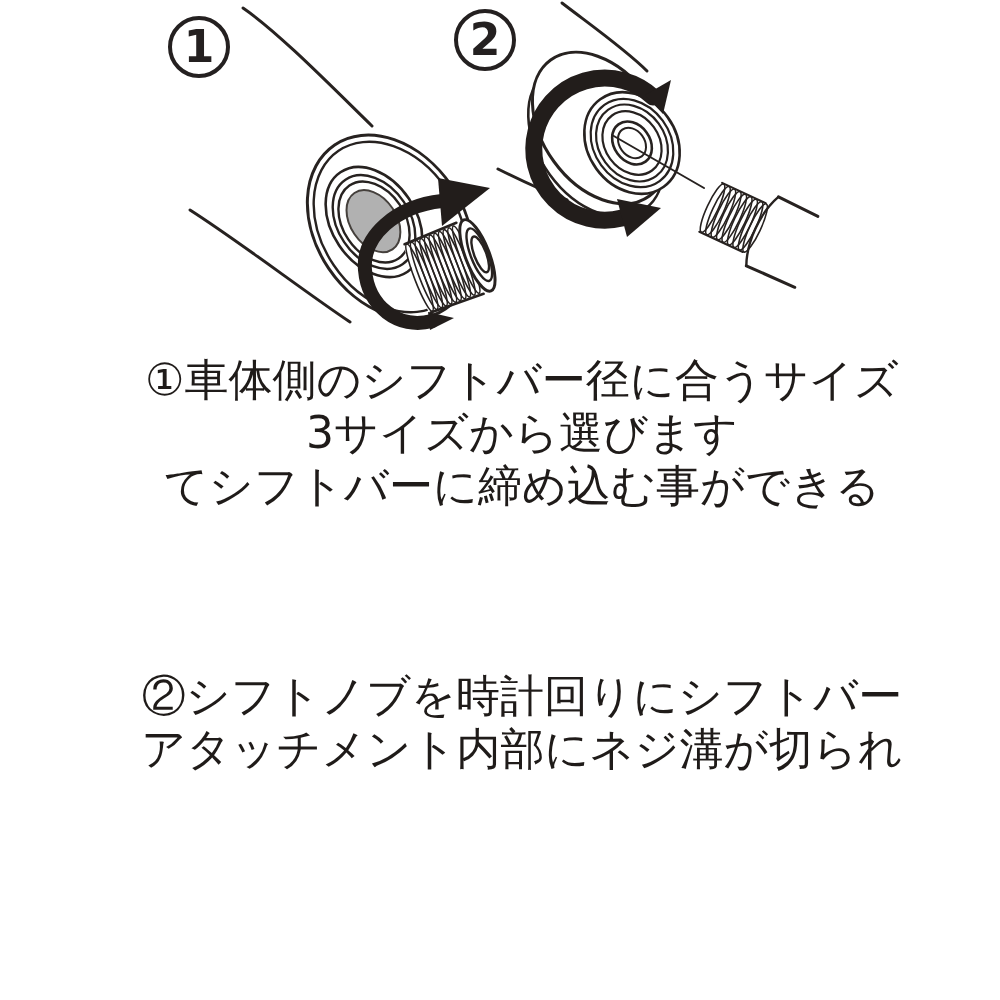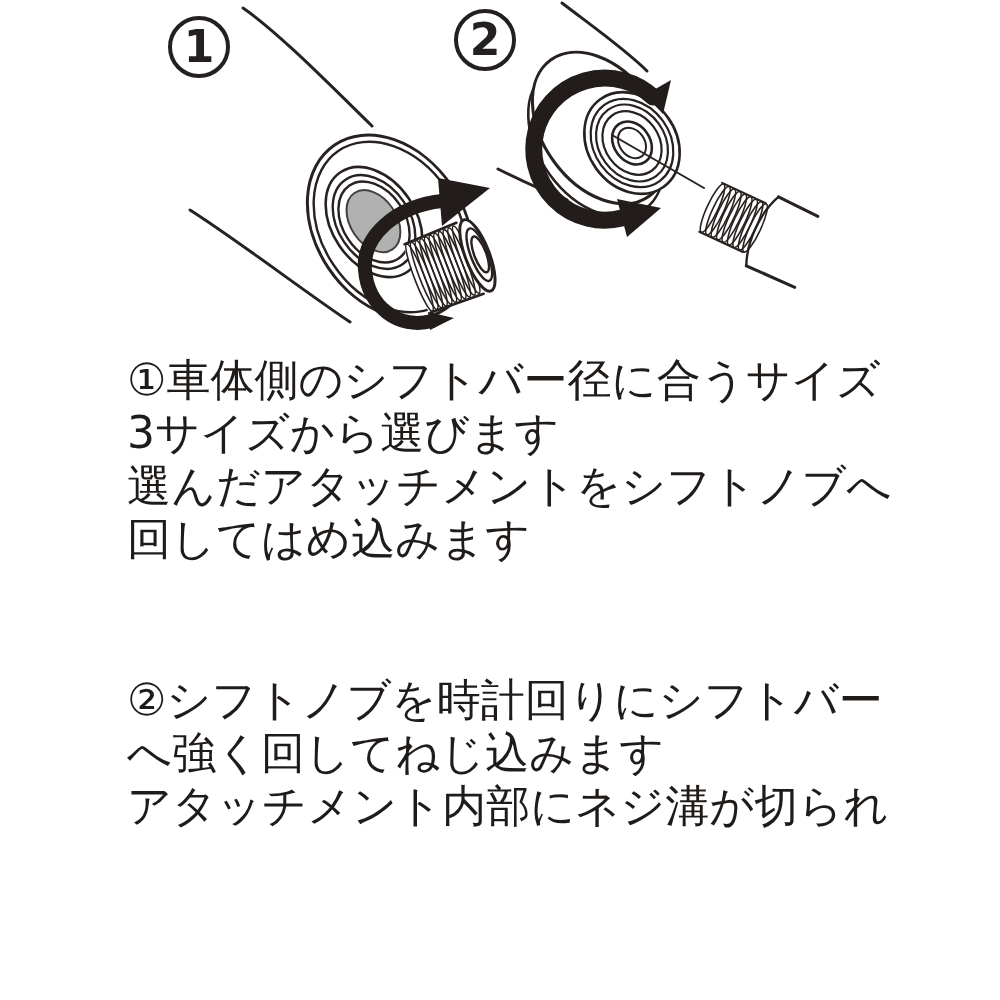--- a/index.html
+++ b/index.html
@@ -12,24 +12,24 @@
   .marker{
     position:absolute;width:54px;height:54px;border:4px solid #242020;border-radius:50%;
     display:flex;align-items:center;justify-content:center;
     font-size:44px;font-weight:bold;color:#242020;line-height:1;
     font-family:"DejaVu Sans","Liberation Sans",sans-serif;
   }
   #marker1{left:168px;top:16px;}
   #marker2{left:454px;top:9px;}
   .text-block{
     position:absolute;left:127px;width:790px;color:#1f1b19;
-    font-size:44px;line-height:53px;letter-spacing:0px;white-space:nowrap;
+    font-size:44px;line-height:53px;letter-spacing:0px;white-space:nowrap;text-align:center;
   }
   #step1-text{top:353px;}
-  #step2-text{top:673px;}
+  #step2-text{top:673px;font-family:Liberation Mono, monospace;}
   .line{height:53px;}
 </style>
 </head>
 <body>
 
 <div class="canvas">
 
   <svg class="figure-svg" width="1000" height="345" viewBox="0 0 1000 345">
 
     <g fill="none" stroke="#272220" stroke-width="3" stroke-linecap="round">
@@ -124,23 +124,21 @@
       </g>
     </g>
   </svg>
 
   <div class="marker" id="marker1">1</div>
   <div class="marker" id="marker2">2</div>
 
   <div class="text-block" id="step1-text">
     <div class="line">①車体側のシフトバー径に合うサイズ</div>
     <div class="line">3サイズから選びます</div>
-    <div class="line">選んだアタッチメントをシフトノブへ</div>
-    <div class="line">回してはめ込みます</div>
+    <div class="line">てシフトバーに締め込む事ができる</div>
   </div>
 
   <div class="text-block" id="step2-text">
     <div class="line">②シフトノブを時計回りにシフトバー</div>
-    <div class="line">へ強く回してねじ込みます</div>
     <div class="line">アタッチメント内部にネジ溝が切られ</div>
   </div>
 
 </div>
 
 </body></html>

